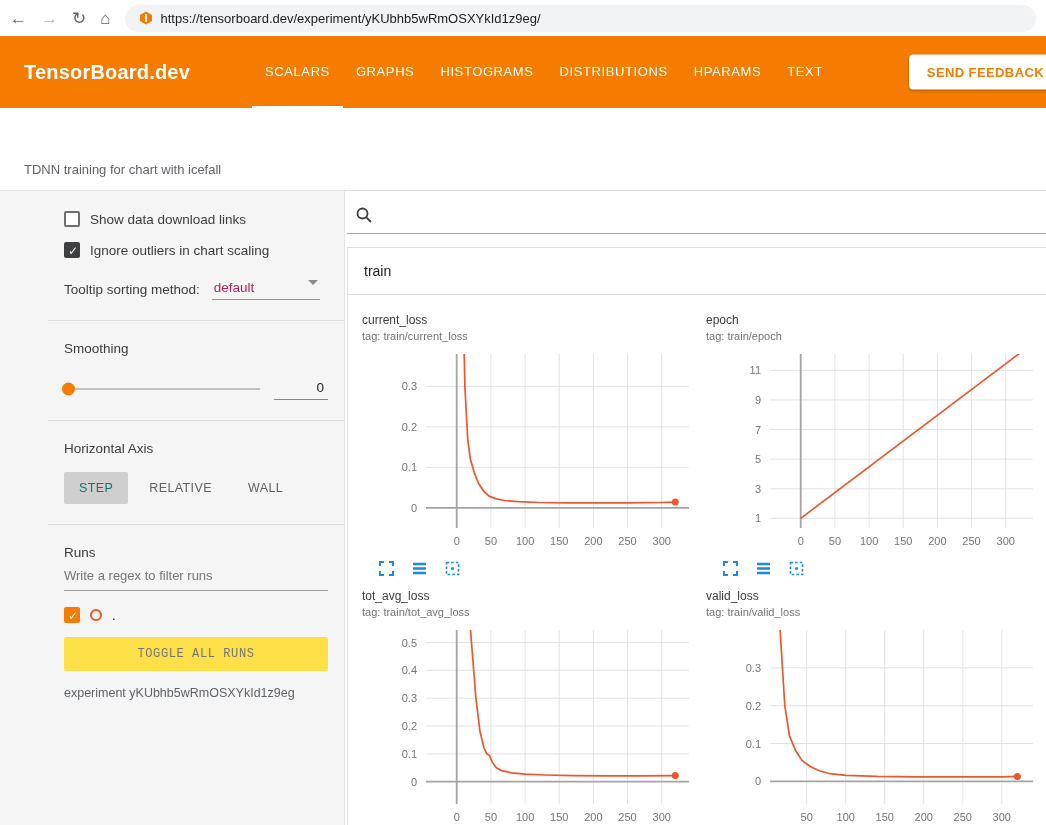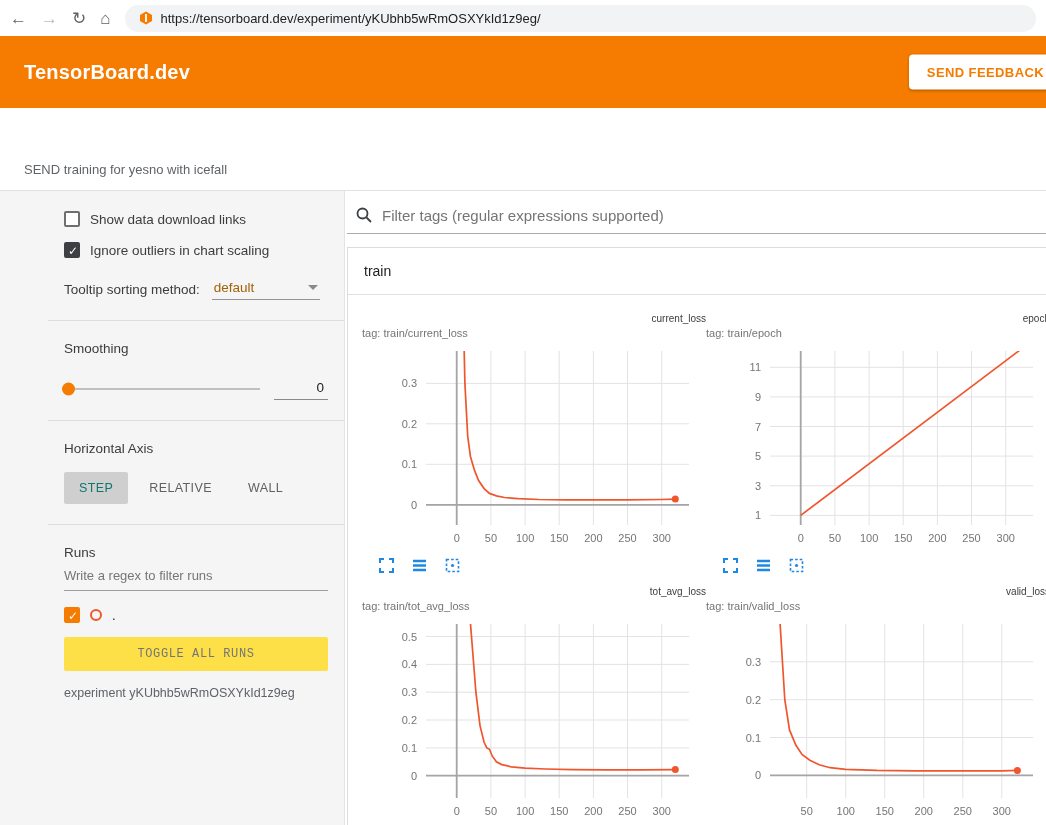--- a/index.html
+++ b/index.html
@@ -35,21 +35,21 @@
   .sidebar { width:345px; background:#f5f5f5; border-right:1px solid #e4e4e4; flex-shrink:0; font-size:13.5px; color:#3c3c3c;padding-left:48px; }
   .sb-section { padding:20px 16px; border-bottom:1px solid #ddd; }
   .sb-section:last-child { border-bottom:none; }
   .sb-row { display:flex; align-items:center; gap:10px; margin-bottom:15px; cursor:pointer; }
   .sb-row:last-child { margin-bottom:0; }
   .cb { width:16px; height:16px; border:2px solid #6f6f6f; border-radius:2px; flex-shrink:0; position:relative; background:#fff; }
   .cb.checked { background:#3c4043; border-color:#3c4043; }
   .cb.checked.orange { background:#f57c00; border-color:#f57c00; }
   .cb.checked::after { content:"✓"; color:#fff; font-size:12px; font-weight:700; position:absolute; left:2px; top:0px; }
   .tooltip-row { display:flex; align-items:center; gap:12px; margin-top:20px; }
-  .select-box { display:flex; align-items:center; justify-content:space-between; width:108px; border-bottom:1px solid #949494; padding:2px 2px 4px 2px; cursor:pointer; color:#a16207; }
+  .select-box { display:flex; justify-content:space-between; width:108px; border-bottom:1px solid #949494; padding:2px 2px 4px 2px; cursor:pointer; color:#be185d; }
   .caret-down { width:0; height:0; border-left:5px solid transparent; border-right:5px solid transparent; border-top:5px solid #8a8a8a; }
   .section-label { font-size:13.5px; color:#3c3c3c; }
   .slider-row { display:flex; align-items:center; gap:14px; margin-top:22px; }
   .slider-track { flex:1; height:2px; background:#c0c0c0; position:relative; cursor:pointer; }
   .slider-thumb { width:13px; height:13px; border-radius:50%; background:#f57c00; position:absolute; left:0; top:50%; transform:translate(-2px,-50%); cursor:grab; }
   .slider-value { width:54px; text-align:right; border-bottom:1px solid #8a8a8a; padding:2px 4px 4px 0; color:#212121; }
   .axis-buttons { display:flex; gap:6px; margin-top:16px; }
   .axis-btn { border:none; background:transparent; color:#616161; font-size:12.5px; letter-spacing:.4px; padding:9px 15px; cursor:pointer; border-radius:2px; font-family:"Liberation Sans",sans-serif; }
   .axis-btn.selected { background:#cfcfcf; color:#0f766e; }
   .runs-filter { width:100%; border:none; border-bottom:1px solid #9e9e9e; background:transparent; font-size:13px; padding:8px 0 7px 0; outline:none; color:#212121; font-family:"Liberation Sans",sans-serif; }
@@ -63,21 +63,21 @@
   
   .main { flex:1; display:flex; flex-direction:column; background:#fff; min-width:0; }
   .filter-row { display:flex; align-items:center; gap:9px; padding:15px 0 9px 8px; border-bottom:1px solid #ababab; margin-left:2px; }
   .filter-input { flex:1; border:none; outline:none; font-size:15px; color:#202124; background:transparent; font-family:"Liberation Sans",sans-serif; }
   .filter-input::placeholder { color:#757575; }
 
   .card { margin:13px -24px 0 2px; border:1px solid #dcdcdc; background:#fff; }
   .card-header { padding:15px 16px; font-size:14px; color:#212121; border-bottom:1px solid #e0e0e0; cursor:pointer; }
   .charts-wrap { display:flex; flex-wrap:wrap; padding:18px 0 20px 14px; row-gap:12px; }
   .chart { width:344px; }
-  .chart-title { font-size:10px; color:#3c3c3c;text-align:right; }
+  .chart-title { font-size:12px; color:#3c3c3c; }
   .chart-tag { font-size:11px; color:#757575; margin-top:3px; }
   .chart-plot { margin-top:6px; }
   .chart-plot svg .tick { font-size:11px; fill:#757575; font-family:"Liberation Sans",sans-serif; }
   .chart-toolbar { display:flex; gap:16px; margin:2px 0 0 16px; }
   .tool-icon { cursor:pointer; display:inline-flex; }
 </style>
 </head>
 <body>
 
 <div class="browser-bar">
@@ -89,25 +89,33 @@
     <svg width="14" height="14" viewBox="0 0 14 14">
       <polygon points="7,0.5 13,4 13,10 7,13.5 1,10 1,4" fill="#f57c00"></polygon>
       <rect x="6.1" y="3" width="1.8" height="8" fill="#ffffff"></rect>
     </svg>
     <span class="url">https://tensorboard.dev/experiment/yKUbhb5wRmOSXYkId1z9eg/</span>
   </div>
 </div>
 
 <div class="app-header">
   <div class="brand">TensorBoard.dev</div>
+  <div class="tabs">
+    <div class="tab active">SCALARS</div>
+    <div class="tab">GRAPHS</div>
+    <div class="tab">HISTOGRAMS</div>
+    <div class="tab">DISTRIBUTIONS</div>
+    <div class="tab">HPARAMS</div>
+    <div class="tab">TEXT</div>
+  </div>
   <button class="feedback-btn">SEND FEEDBACK</button>
 </div>
 
 <div class="experiment-bar">
-  <span class="experiment-desc">SEND training for yesno with icefall</span>
+  <span class="experiment-desc">TDNN training for chart with icefall</span>
 </div>
 
 <div class="content">
 
   <div class="sidebar">
     <div class="sb-section">
       <div class="sb-row">
         <span class="cb"></span>
         <span class="section-label">Show data download links</span>
       </div>
@@ -155,21 +163,20 @@
       <div class="experiment-label">experiment yKUbhb5wRmOSXYkId1z9eg</div>
     </div>
   </div>
 
   <div class="main">
     <div class="filter-row">
       <svg width="18" height="18" viewBox="0 0 18 18">
         <circle cx="7.5" cy="7.5" r="5" fill="none" stroke="#3c4043" stroke-width="1.8"></circle>
         <line x1="11.5" y1="11.5" x2="16" y2="16" stroke="#3c4043" stroke-width="1.8"></line>
       </svg>
-      <input class="filter-input" type="text" placeholder="Filter tags (regular expressions supported)" style="">
     </div>
 
     <div class="card">
       <div class="card-header">train</div>
       <div class="charts-wrap">
 
         <div class="chart">
           <div class="chart-title">current_loss</div>
           <div class="chart-tag">tag: train/current_loss</div>
           <div class="chart-plot"><svg width="334" height="206">

